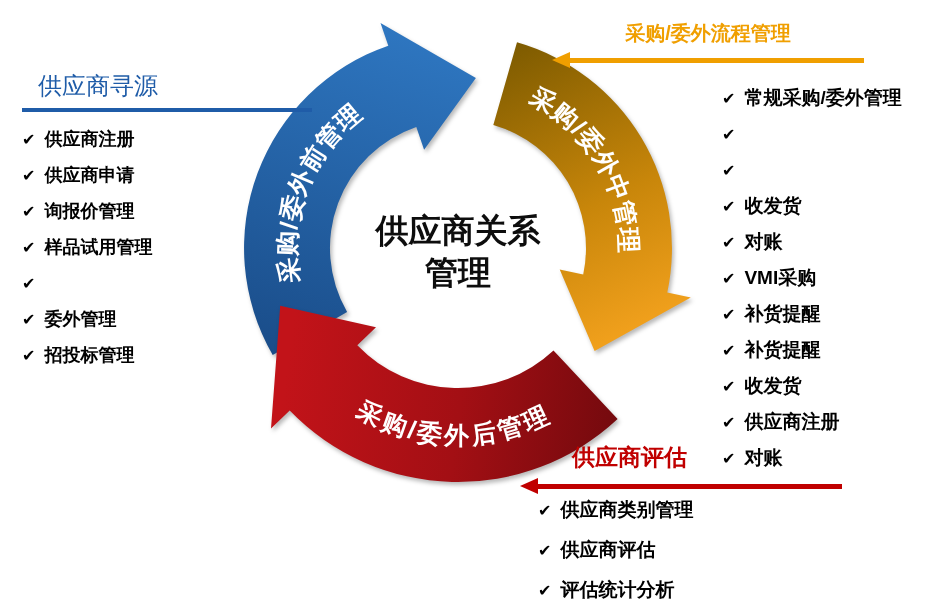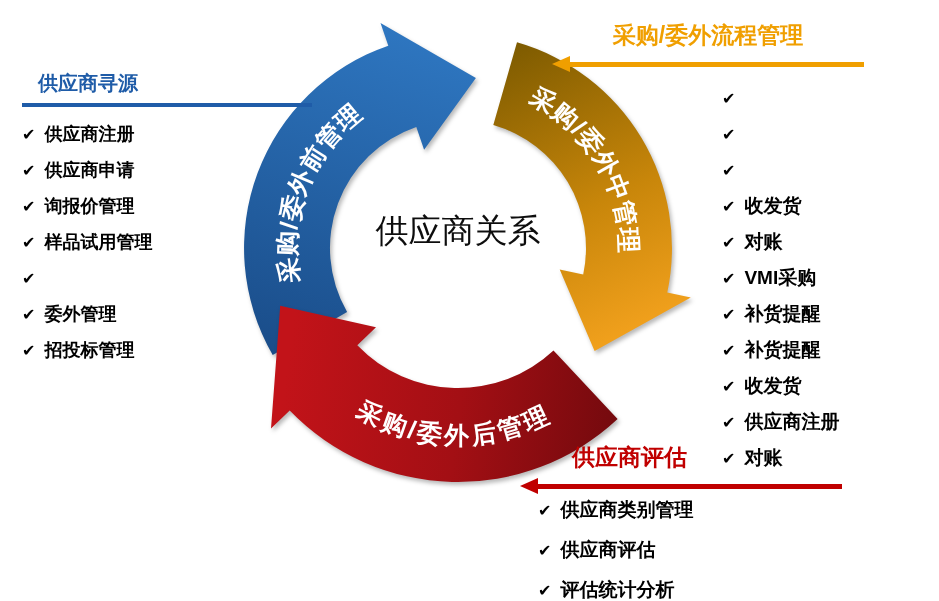--- a/index.html
+++ b/index.html
@@ -8,37 +8,37 @@
   body {
     width:939px; height:601px; position:relative; background:#ffffff;
     font-family:"Liberation Sans","DejaVu Sans",sans-serif; overflow:hidden;
   }
   #ring { position:absolute; left:0; top:0; }
   #ring path.arrow { filter:drop-shadow(2px 3px 2px rgba(0,0,0,.28)); }
   .arc-text { fill:#ffffff; font-size:25px; font-weight:bold; letter-spacing:2px;
               text-anchor:middle; dominant-baseline:central; }
   .center-title {
     position:absolute; left:313px; top:210px; width:290px; text-align:center;
-    font-size:33px; font-weight:normal; color:#0d0d0d; line-height:42px;
+    font-size:33px; font-weight:bold; color:#0d0d0d; line-height:42px;
   }
   .panel { position:absolute; }
   .checklist { list-style:none; margin:0; padding:0; font-weight:bold; color:#000; }
   .checklist li { display:flex; align-items:center; white-space:nowrap; }
   .check { margin-right:9px; font-size:16px; color:#000; }
 
   
   .sourcing-panel { left:22px; top:70px; width:300px; }
-  .left-title { font-size:20px; font-weight:bold; color:var(--title-blue); padding-left:16px; white-space:nowrap; }
+  .left-title { font-size:24px; font-weight:normal; color:var(--title-blue); padding-left:16px; white-space:nowrap; }
   .left-rule { height:4px; background:var(--title-blue); width:290px; margin-top:6px; }
   .left-list { margin-top:9px; font-size:18px; }
   .left-list li { height:36px; }
 
   
   .process-header { left:552px; top:20px; width:312px; }
-  .process-title { color:var(--orange); font-size:23px; font-weight:bold; text-align:center; white-space:nowrap; }
+  .process-title { color:var(--orange); font-size:20px; font-weight:bold; text-align:center; white-space:nowrap; }
   .harrow { display:flex; align-items:center; margin-top:5px; }
   .harrow-head { width:0; height:0; border-top:8px solid transparent; border-bottom:8px solid transparent; border-right:18px solid var(--c); }
   .harrow-line { flex:1; height:5px; background:var(--c); }
   .process-list { left:722px; top:80px; font-size:19px; }
   .process-list li { height:36px; }
 
   
   .eval-header { left:520px; top:442px; width:322px; }
   .eval-title { color:var(--red); font-size:23px; font-weight:bold; padding-left:52px; white-space:nowrap; }
   .eval-list { left:538px; top:490px; font-size:19px; }
@@ -78,20 +78,21 @@
   <text class="arc-text">
     <textPath href="#tp-mid" startOffset="50%">采购/委外中管理</textPath>
   </text>
   <text class="arc-text">
     <textPath href="#tp-post" startOffset="50%">采购/委外后管理</textPath>
   </text>
 </svg>
 
 <div class="center-title">
   <div>供应商关系</div>
+  <div>管理</div>
 </div>
 
 <div class="panel sourcing-panel">
   <div class="left-title">供应商寻源</div>
   <div class="left-rule"></div>
   <ul class="checklist left-list">
     <li>
         <span class="check">✔</span>
         <span>供应商注册</span>
       </li>
@@ -124,20 +125,21 @@
 <div class="panel process-header">
   <div class="process-title">采购/委外流程管理</div>
   <div class="harrow" style="--c:var(--orange)">
     <span class="harrow-head"></span>
       <span class="harrow-line"></span>
   </div>
 </div>
 <ul class="panel checklist process-list">
   <li>
       <span class="check">✔</span>
+      <span>常规采购/委外管理</span>
     </li>
   <li>
       <span class="check">✔</span>
     </li>
   <li>
       <span class="check">✔</span>
     </li>
   <li>
       <span class="check">✔</span>
       <span>收发货</span>

